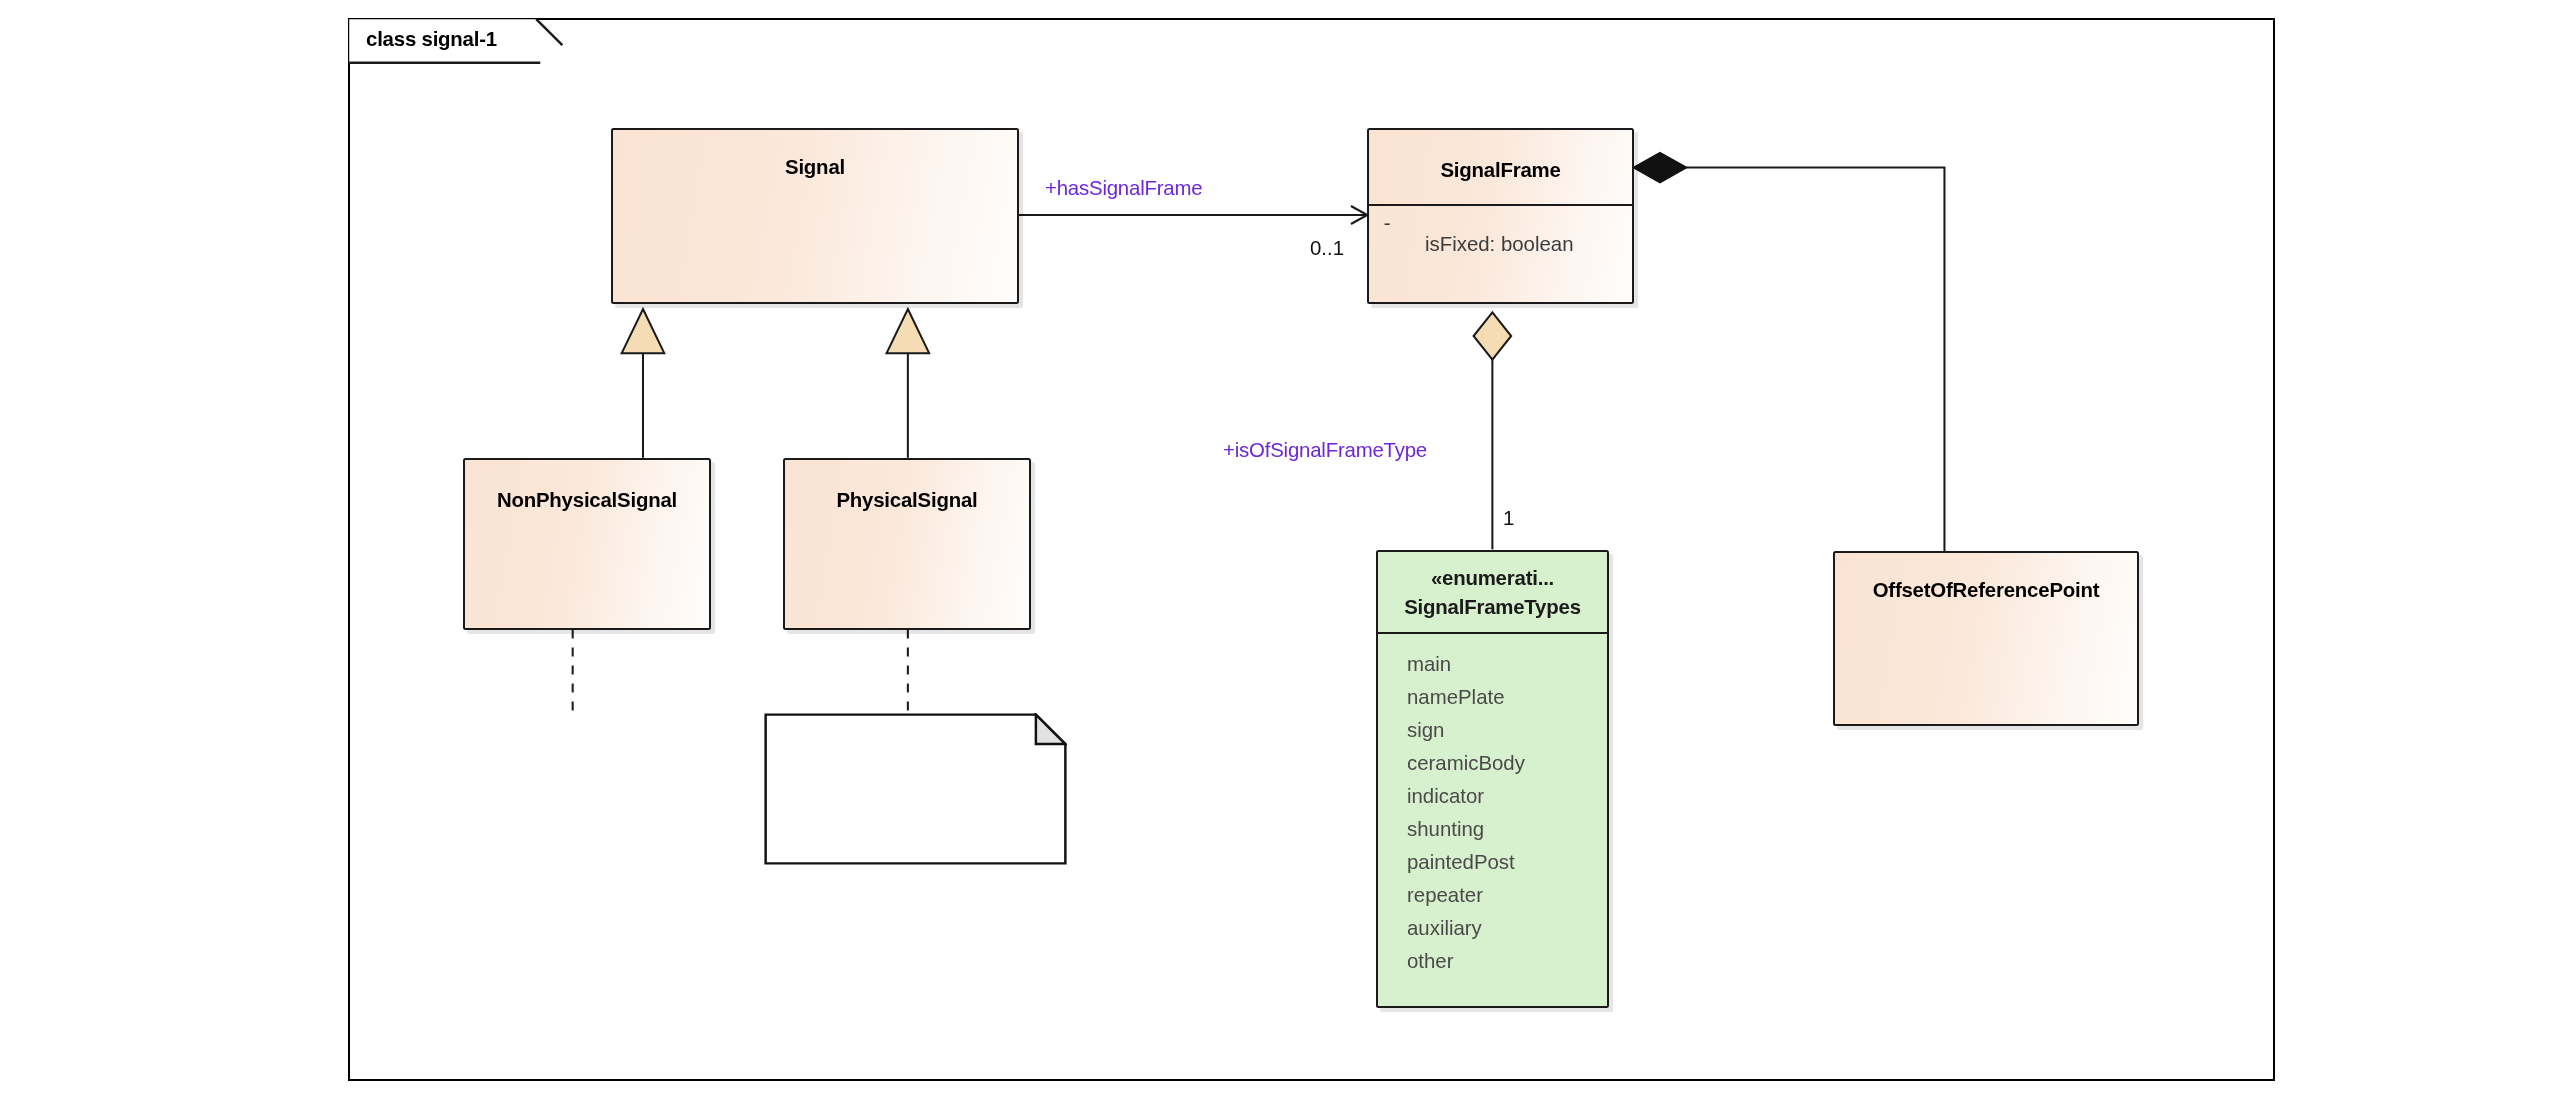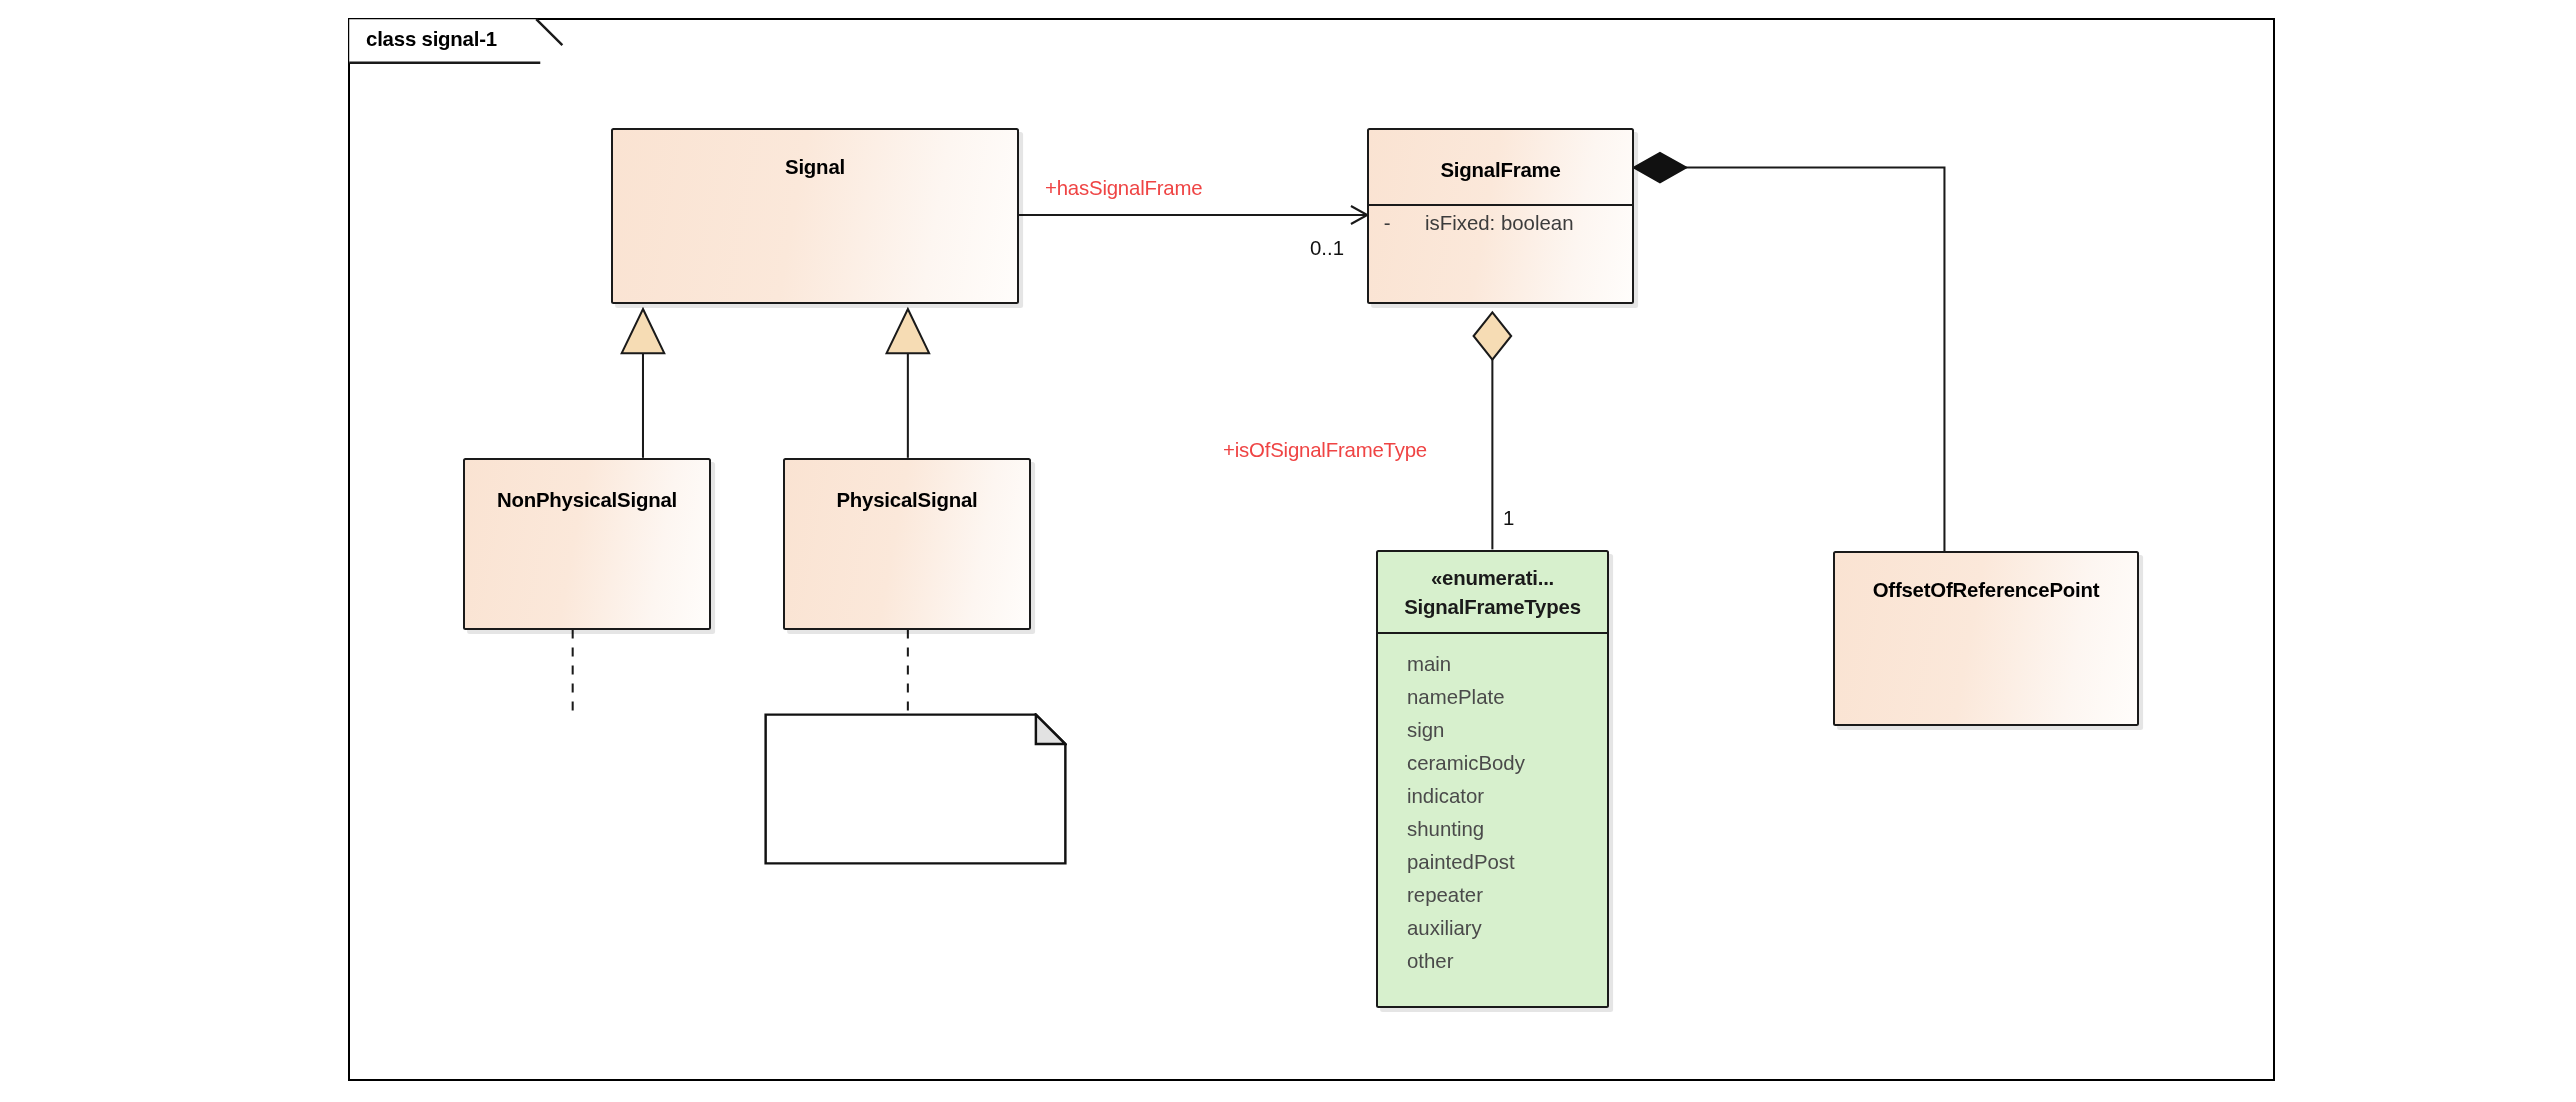--- a/index.html
+++ b/index.html
@@ -83,20 +83,21 @@
     position: absolute;
     left: 0;
     width: 100%;
     border-top: 2px solid #1a1a1a;
   }
   .attr-row {
     position: absolute;
     font-size: 20.4px;
     color: #3c3c3c;
     white-space: nowrap;
+    margin-top: 21px;
   }
   .attr-vis {
     position: absolute;
     font-size: 20.4px;
     color: #3c3c3c;
   }
 
   
   .note {
     position: absolute;
@@ -136,21 +137,21 @@
     font-size: 20.4px;
     font-weight: bold;
     color: #1a1a1a;
     letter-spacing: -0.2px;
   }
 
   
   .edge-label {
     position: absolute;
     font-size: 20.4px;
-    color: #ef4444;
+    color: #6d28d9;
     white-space: nowrap;
     letter-spacing: -0.2px;
   }
   .mult-label {
     position: absolute;
     font-size: 20.4px;
     color: #111111;
     white-space: nowrap;
     text-align: right;
   }

